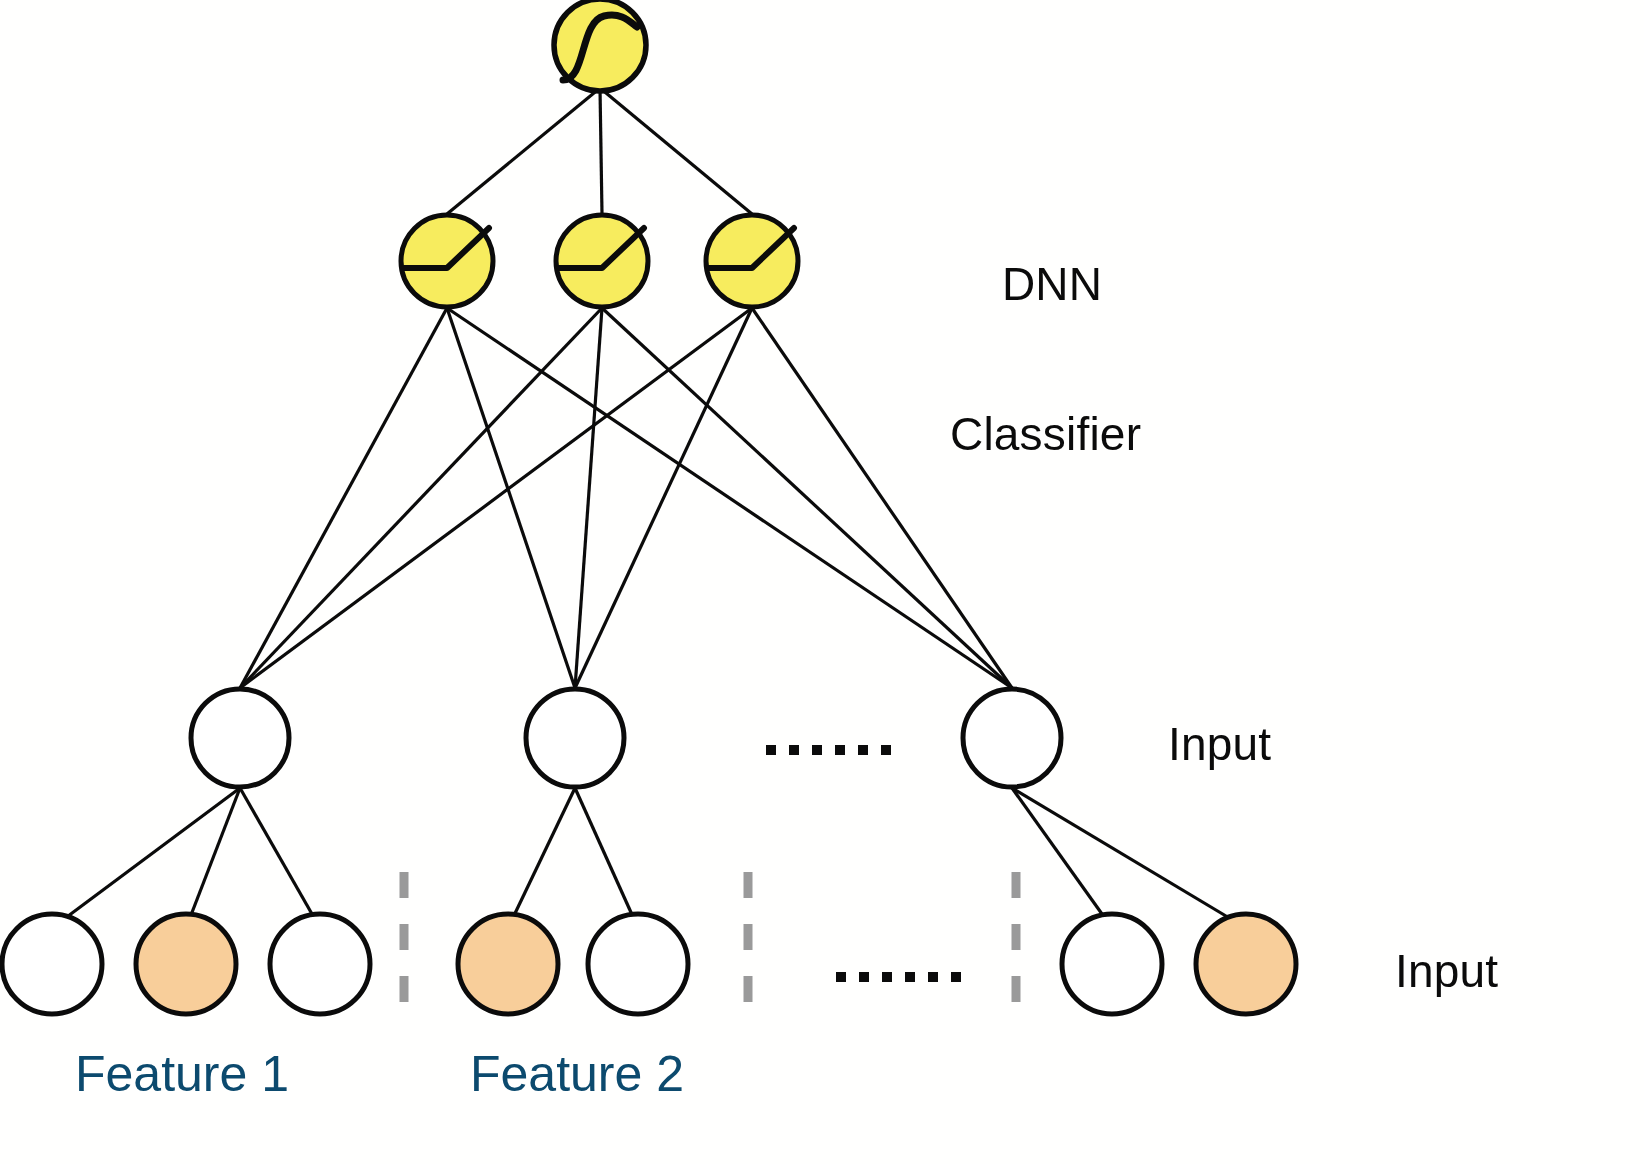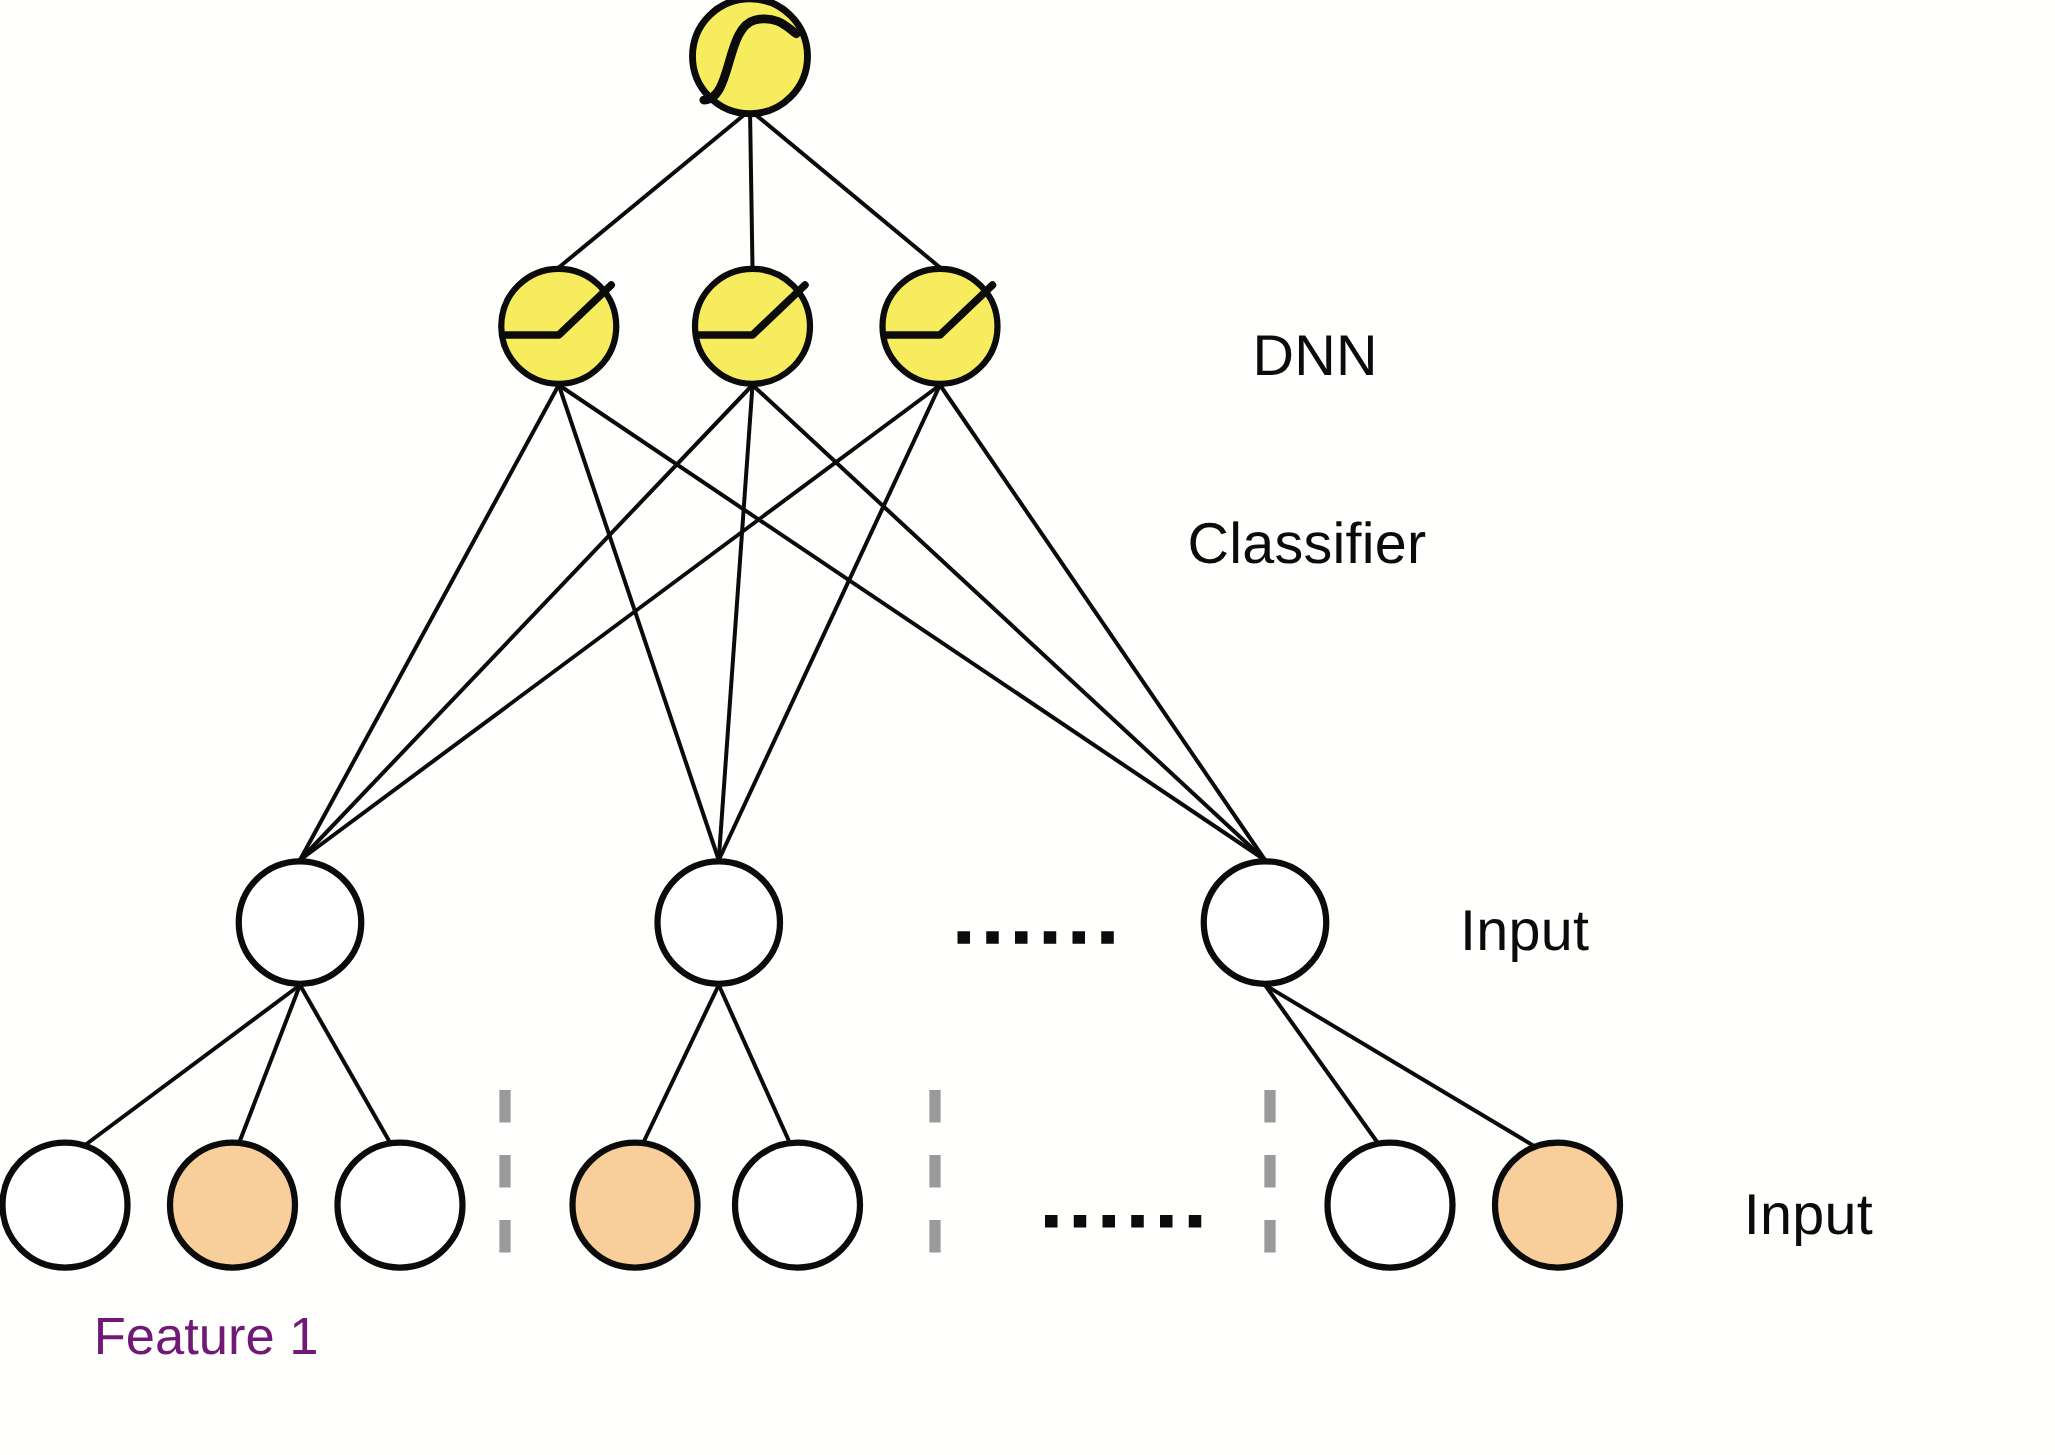--- a/index.html
+++ b/index.html
@@ -47,22 +47,22 @@
     left: 1168px;
     top: 718px;
   }
   .label-input {
     left: 1395px;
     top: 945px;
   }
   .feature-label {
     position: absolute;
     top: 1045px;
-    font-size: 42px;
-    color: #701a75;
+    font-size: 50px;
+    color: #0c4a6e;
     white-space: pre;
   }
   .feat1 { left: 75px; }
   .feat2 { left: 470px; }
   .featM { left: 1070px; }
 </style>
 </head>
 <body>
 
 <div id="canvas">
@@ -180,14 +180,15 @@
   <div class="diagram-label label-dnn">
     <span>DNN</span>
     <span class="line2">Classifier</span>
   </div>
 
   <div class="diagram-label label-embed">Input</div>
 
   <div class="diagram-label label-input">Input</div>
 
   <div class="feature-label feat1">Feature 1</div>
+  <div class="feature-label feat2">Feature 2</div>
 
 </div>
 
 </body></html>

